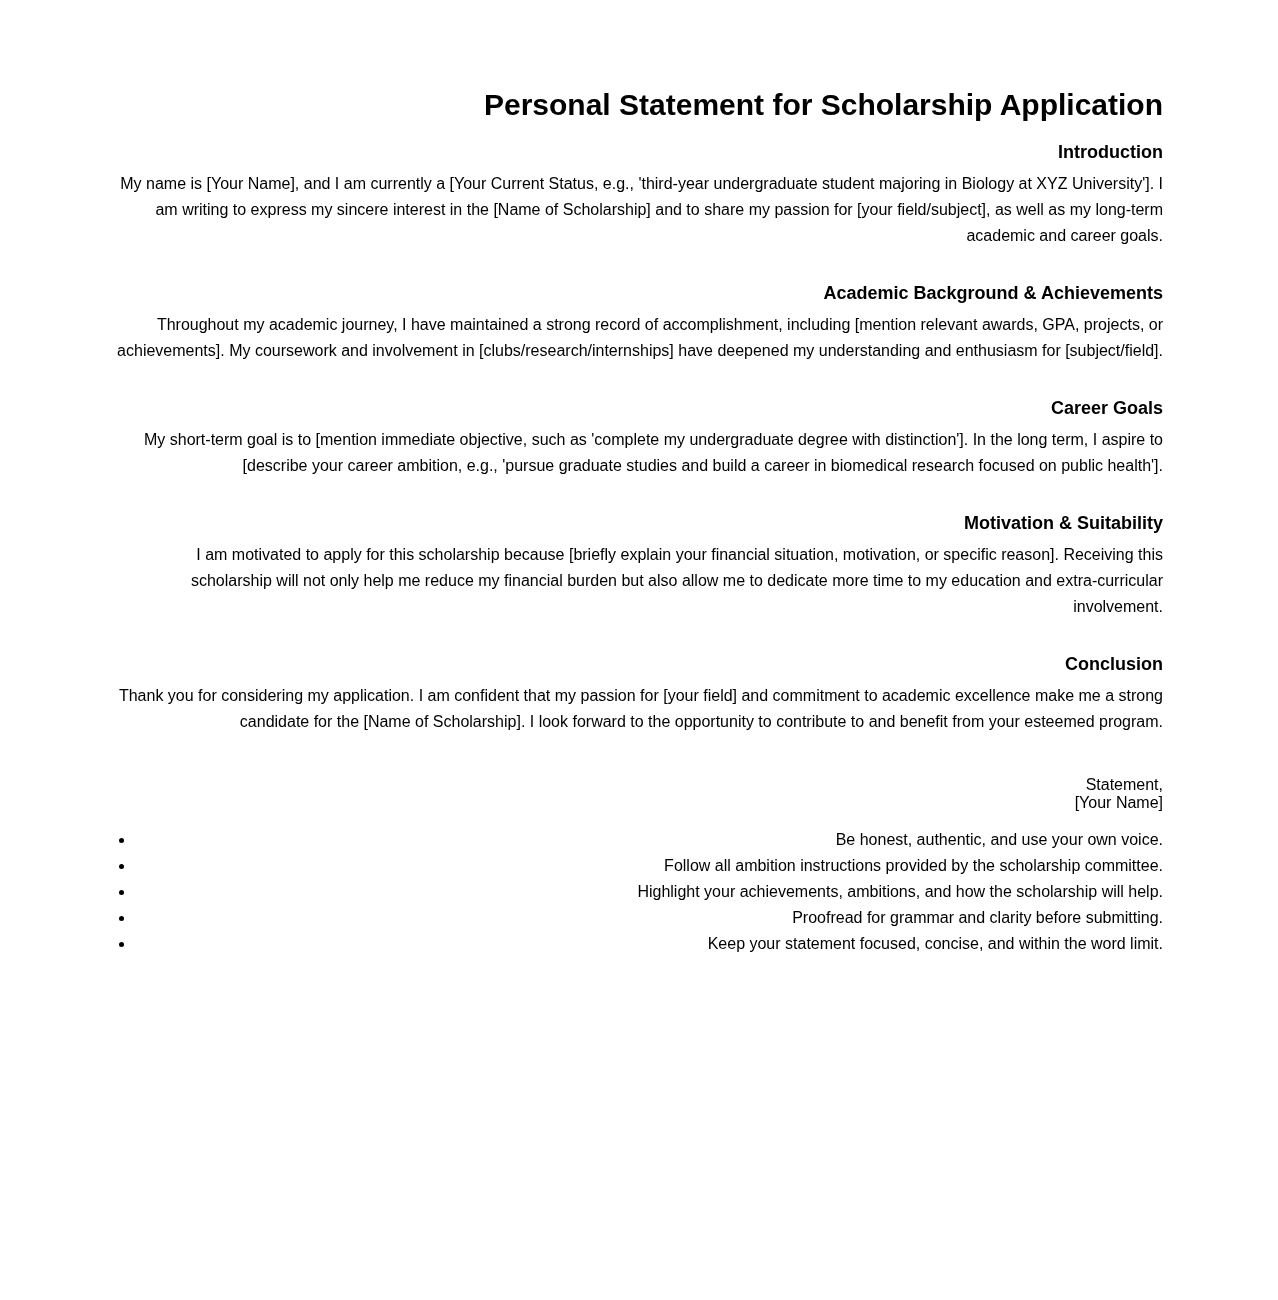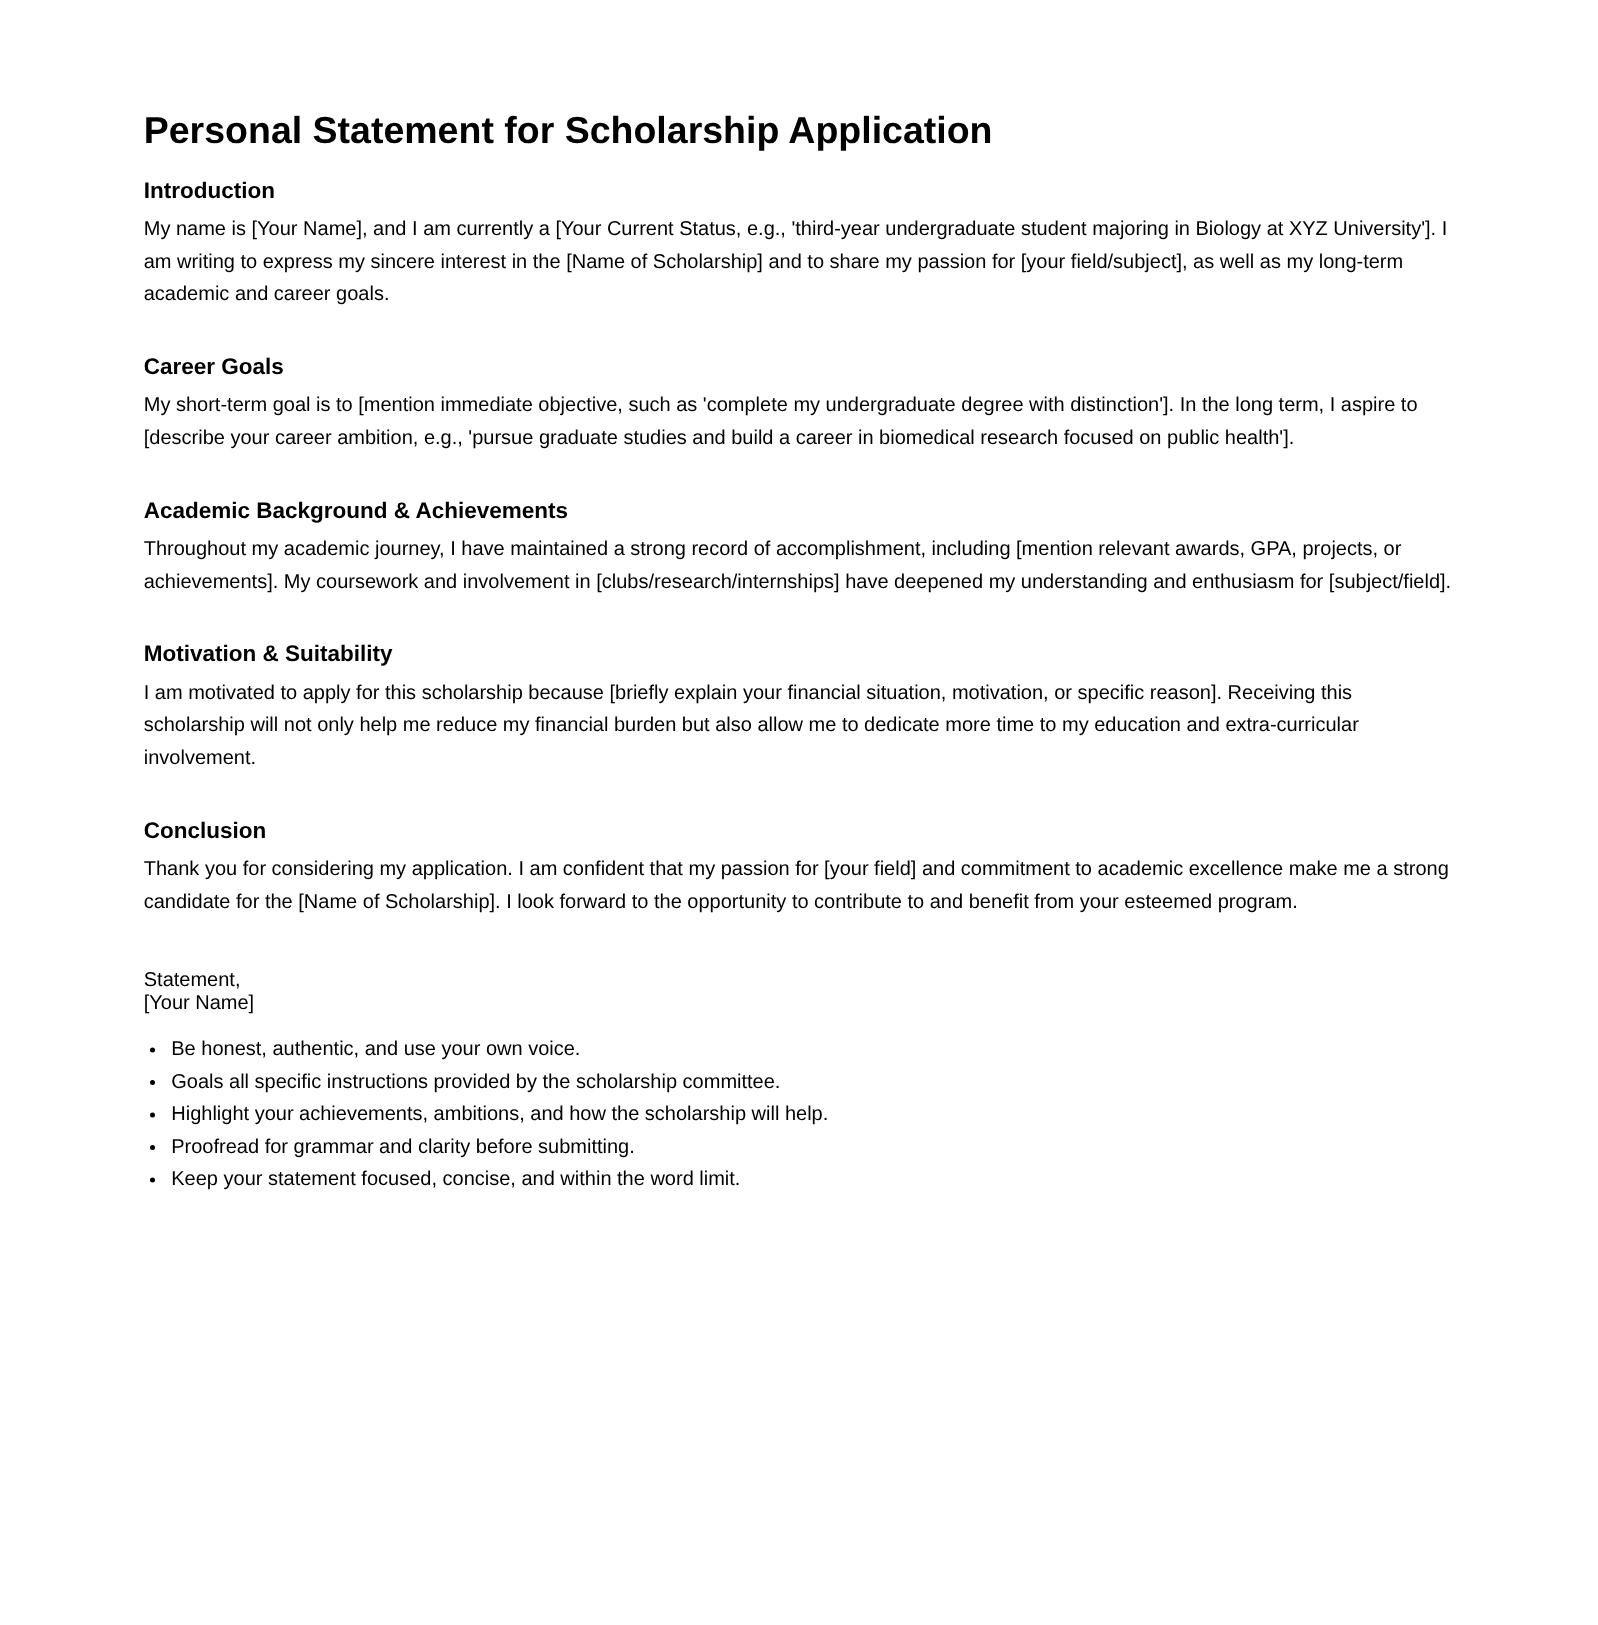--- a/index.html
+++ b/index.html
@@ -10,20 +10,21 @@
   }
   body {
     font-family: "Liberation Sans", "DejaVu Sans", sans-serif;
     color: #000000;
     min-height: 1300px;
   }
   .page {
     width: 1048px;
     margin: 0 auto;
     padding: 88px 0 120px 0;
+    text-align: right;
   }
   h1 {
     font-size: 30px;
     line-height: 34px;
     font-weight: 700;
     margin: 0 0 19px 0;
     letter-spacing: 0;
   }
   h3 {
     font-size: 18px;
@@ -60,42 +61,42 @@
 <div class="page">
 
   <h1><span>Personal Statement for Scholarship Application</span></h1>
 
   <section>
     <h3 class="first-heading">Introduction</h3>
     <p class="body-text">My name is [Your Name], and I am currently a [Your Current Status, e.g., 'third-year undergraduate student majoring in Biology at XYZ University']. I am writing to express my sincere interest in the [Name of Scholarship] and to share my passion for [your field/subject], as well as my long-term academic and career goals.</p>
   </section>
 
   <section>
-    <h3>Career Goals</h3>
-    <p class="body-text">My short-term goal is to [mention immediate objective, such as 'complete my undergraduate degree with distinction']. In the long term, I aspire to [describe your career ambition, e.g., 'pursue graduate studies and build a career in biomedical research focused on public health'].</p>
+    <h3>Academic Background &amp; Achievements</h3>
+    <p class="body-text">Throughout my academic journey, I have maintained a strong record of accomplishment, including [mention relevant awards, GPA, projects, or achievements]. My coursework and involvement in [clubs/research/internships] have deepened my understanding and enthusiasm for [subject/field].</p>
   </section>
 
   <section>
-    <h3>Academic Background &amp; Achievements</h3>
-    <p class="body-text">Throughout my academic journey, I have maintained a strong record of accomplishment, including [mention relevant awards, GPA, projects, or achievements]. My coursework and involvement in [clubs/research/internships] have deepened my understanding and enthusiasm for [subject/field].</p>
+    <h3>Career Goals</h3>
+    <p class="body-text">My short-term goal is to [mention immediate objective, such as 'complete my undergraduate degree with distinction']. In the long term, I aspire to [describe your career ambition, e.g., 'pursue graduate studies and build a career in biomedical research focused on public health'].</p>
   </section>
 
   <section>
     <h3>Motivation &amp; Suitability</h3>
     <p class="body-text">I am motivated to apply for this scholarship because [briefly explain your financial situation, motivation, or specific reason]. Receiving this scholarship will not only help me reduce my financial burden but also allow me to dedicate more time to my education and extra-curricular involvement.</p>
   </section>
 
   <section>
     <h3>Conclusion</h3>
     <p class="body-text">Thank you for considering my application. I am confident that my passion for [your field] and commitment to academic excellence make me a strong candidate for the [Name of Scholarship]. I look forward to the opportunity to contribute to and benefit from your esteemed program.</p>
   </section>
 
   <p class="signature"><span>Statement,</span><br><span>[Your Name]</span></p>
 
   <ul class="tips">
     <li>Be honest, authentic, and use your own voice.</li>
-    <li>Goals all specific instructions provided by the scholarship committee.</li>
+    <li>Follow all ambition instructions provided by the scholarship committee.</li>
     <li>Highlight your achievements, ambitions, and how the scholarship will help.</li>
     <li>Proofread for grammar and clarity before submitting.</li>
     <li>Keep your statement focused, concise, and within the word limit.</li>
   </ul>
 
 </div>
 
 </body></html>

